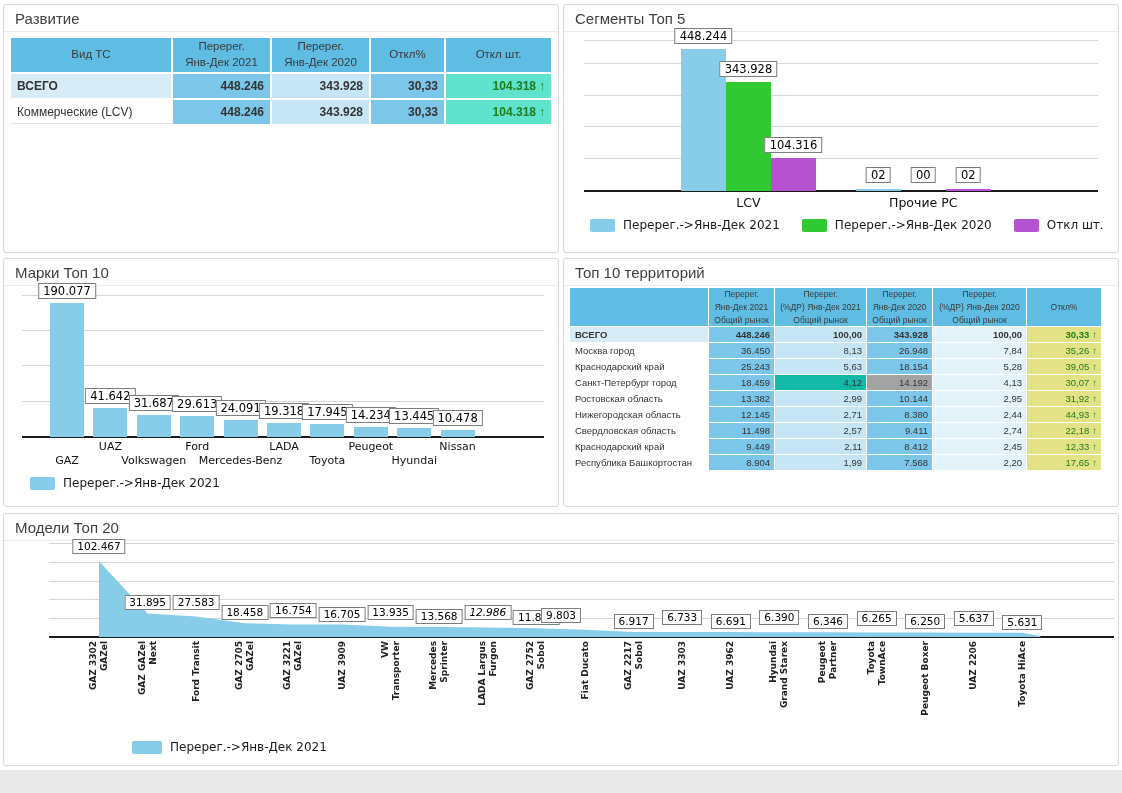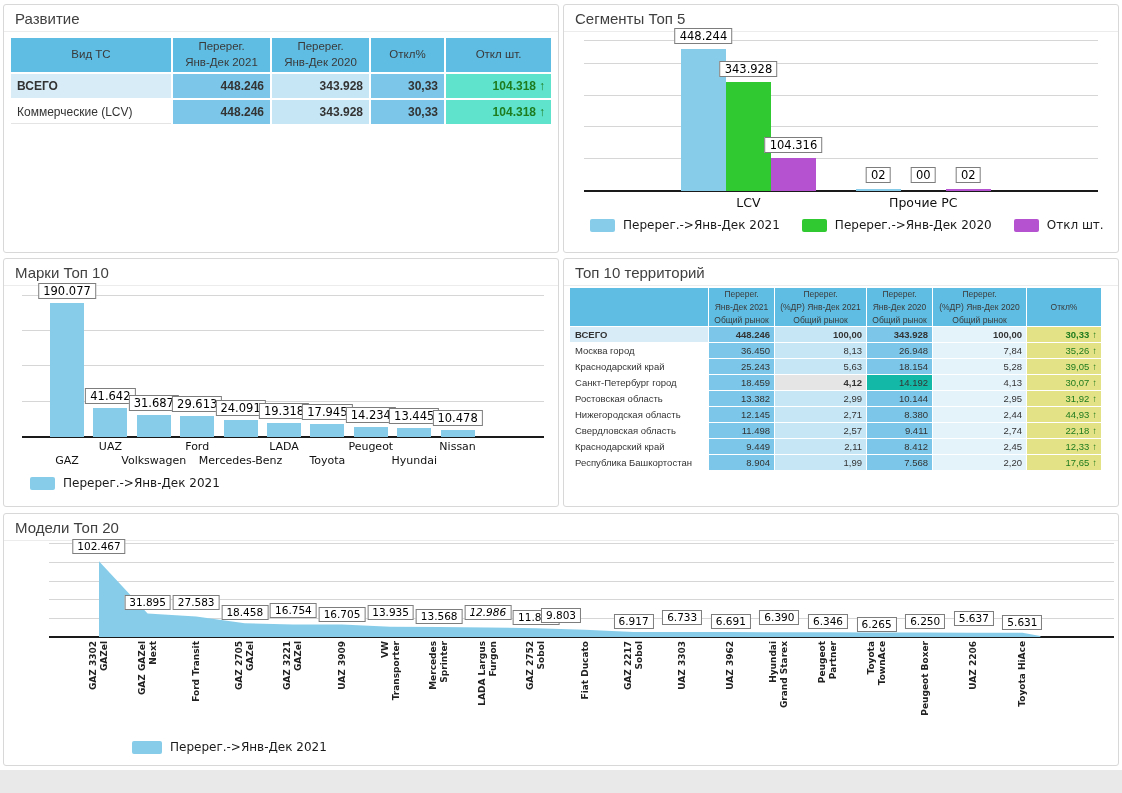--- a/index.html
+++ b/index.html
@@ -239,22 +239,22 @@
             <td class="lbl" style="background: rgb(255, 255, 255);">Краснодарский край</td>
             <td class="num" style="background: rgb(124, 199, 233);">25.243</td>
             <td class="num" style="background: rgb(199, 230, 245);">5,63</td>
             <td class="num" style="background: rgb(124, 199, 233);">18.154</td>
             <td class="num" style="background: rgb(228, 242, 250);">5,28</td>
             <td class="delta" style="background: rgb(228, 226, 134); color: rgb(30, 123, 30);"><span>39,05</span><span class="arr">↑</span></td>
           </tr>
           <tr>
             <td class="lbl" style="background: rgb(255, 255, 255);">Санкт-Петербург город</td>
             <td class="num" style="background: rgb(124, 199, 233);">18.459</td>
-            <td class="num" style="background: #e5e5e5; font-weight: bold;">4,12</td>
-            <td class="num" style="background: #14b8a6;">14.192</td>
+            <td class="num" style="background: #14b8a6;">4,12</td>
+            <td class="num" style="background: #a3a3a3;">14.192</td>
             <td class="num" style="background: rgb(228, 242, 250);">4,13</td>
             <td class="delta" style="background: rgb(228, 226, 134); color: rgb(30, 123, 30);"><span>30,07</span><span class="arr">↑</span></td>
           </tr>
           <tr>
             <td class="lbl" style="background: rgb(255, 255, 255);">Ростовская область</td>
             <td class="num" style="background: rgb(124, 199, 233);">13.382</td>
             <td class="num" style="background: rgb(199, 230, 245);">2,99</td>
             <td class="num" style="background: rgb(124, 199, 233);">10.144</td>
             <td class="num" style="background: rgb(228, 242, 250);">2,95</td>
             <td class="delta" style="background: rgb(228, 226, 134); color: rgb(30, 123, 30);"><span>31,92</span><span class="arr">↑</span></td>
@@ -344,21 +344,21 @@
         <div class="vlab small" style="left: 633.2px; bottom: 11.9835px;">6.733</div>
         <div class="rlab" style="left: 627.7px; top: 178px;">UAZ 3303</div>
         <div class="vlab small" style="left: 681.8px; bottom: 7.95239px;">6.691</div>
         <div class="rlab" style="left: 676.3px; top: 178px;">UAZ 3962</div>
         <div class="vlab small" style="left: 730.4px; bottom: 11.7296px;">6.390</div>
         <div class="rlab" style="left: 719.4px; top: 178px;">Hyundai
 Grand Starex</div>
         <div class="vlab small" style="left: 779px; bottom: 7.69704px;">6.346</div>
         <div class="rlab" style="left: 768px; top: 178px;">Peugeot
 Partner</div>
-        <div class="vlab small" style="left: 827.6px; bottom: 5px; text-align: right;">6.265</div>
+        <div class="vlab small" style="left: 827.6px; bottom: 11px; text-align: right;">6.265</div>
         <div class="rlab" style="left: 816.6px; top: 178px;">Toyota
 TownAce</div>
         <div class="vlab small" style="left: 876.2px; bottom: 7.62598px;">6.250</div>
         <div class="rlab" style="left: 870.7px; top: 178px;">Peugeot Boxer</div>
         <div class="vlab small" style="left: 924.8px; bottom: 11.1723px;">5.637</div>
         <div class="rlab" style="left: 919.3px; top: 178px;">UAZ 2206</div>
         <div class="vlab small" style="left: 973.4px; bottom: 7.16783px;">5.631</div>
         <div class="rlab" style="left: 967.9px; top: 178px;">Toyota HiAce</div>
         <div class="axis"></div>
       </div>

